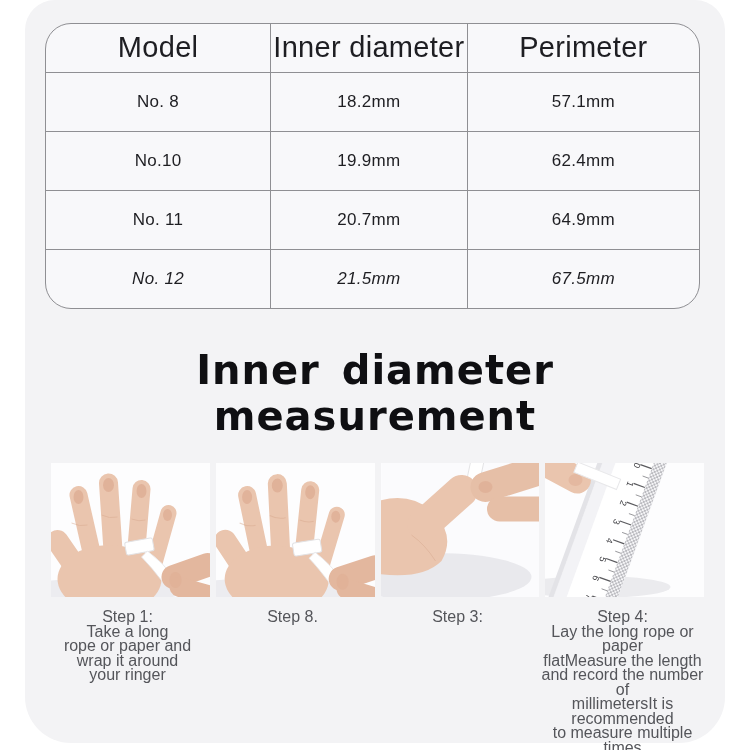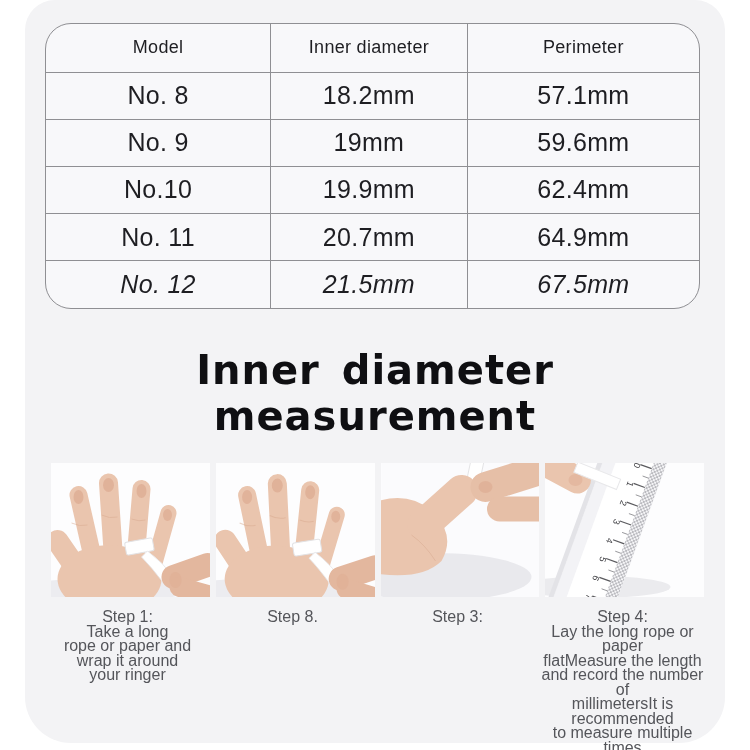--- a/index.html
+++ b/index.html
@@ -16,24 +16,24 @@
   
   .table-wrap{
     position:absolute;left:20px;top:23px;width:653px;height:284px;
     border:1px solid #8f8f93;border-radius:26px;overflow:hidden;
     background:#f8f8fa;
   }
   table.size{width:100%;height:100%;border-collapse:collapse;table-layout:fixed;}
   table.size th, table.size td{
     border-right:1px solid #8f8f93;border-bottom:1px solid #8f8f93;
     text-align:center;vertical-align:middle;
-    font-size:25px;font-weight:400;color:#1e1e22;
+    font-size:17px;font-weight:400;color:#1e1e22;
     letter-spacing:.3px;
   }
-  table.size th{font-size:18px;}
+  table.size th{font-size:29px;}
   table.size th:last-child, table.size td:last-child{border-right:none;}
   table.size tr:last-child td{border-bottom:none;font-style:italic;}
   col.c1{width:34.4%}col.c2{width:30.1%}col.c3{width:35.5%}
   thead tr{height:48px;}
   tbody tr{height:47px;}
   
   .heading{
     position:absolute;left:0;top:347px;width:700px;margin:0;
     text-align:center;
     font-family:"DejaVu Sans", sans-serif;
@@ -76,25 +76,20 @@
           <th>Model</th>
           <th>Inner diameter</th>
           <th>Perimeter</th>
         </tr>
       </thead>
       <tbody>
         <tr>
           <td>No. 8</td>
           <td>18.2mm</td>
           <td>57.1mm</td>
-        </tr>
-        <tr>
-          <td>No. 9</td>
-          <td>19mm</td>
-          <td>59.6mm</td>
         </tr>
         <tr>
           <td>No.10</td>
           <td>19.9mm</td>
           <td>62.4mm</td>
         </tr>
         <tr>
           <td>No. 11</td>
           <td>20.7mm</td>
           <td>64.9mm</td>

